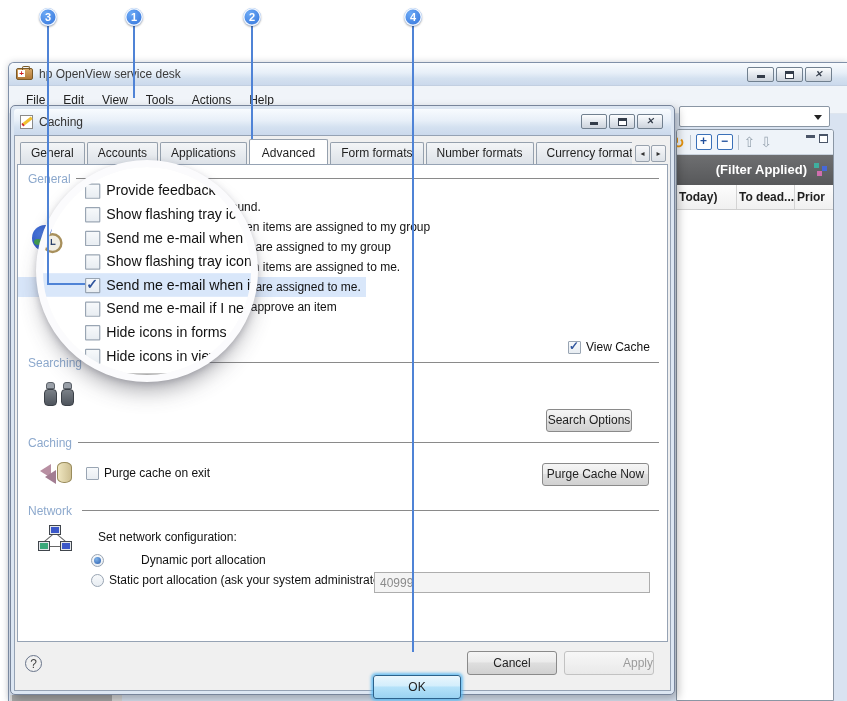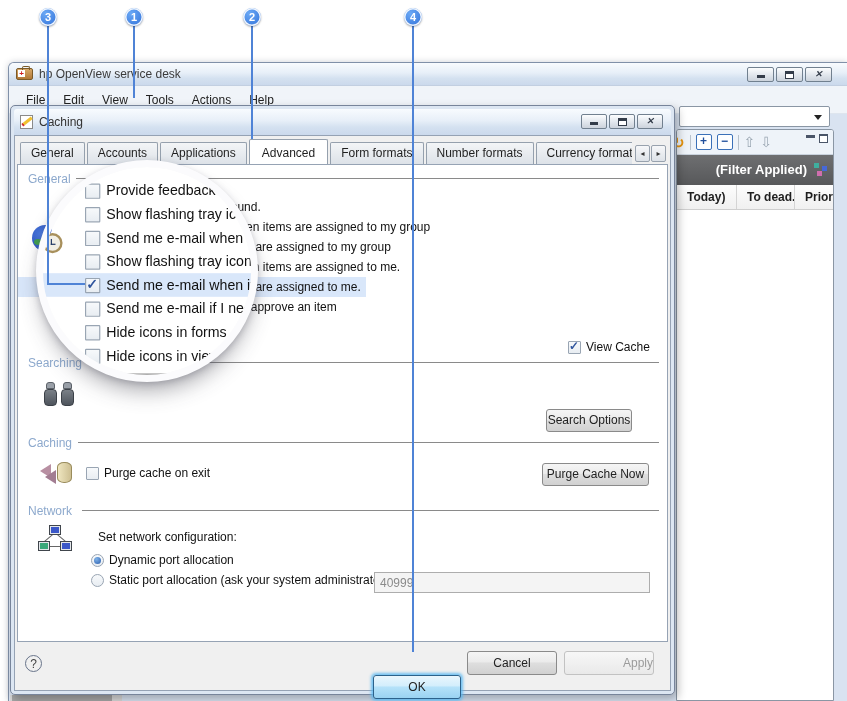--- a/index.html
+++ b/index.html
@@ -44,21 +44,21 @@
   .p-max{width:9px;height:9px;border:1px solid #4a5568;border-top:2px solid #4a5568;background:#fff;}
   .rp-darkheader{position:relative;height:30px;background:linear-gradient(#6e6f71,#57585a);
     color:#fff;font-size:13px;font-weight:bold;line-height:30px;text-align:right;padding-right:26px;}
   .dh-icon{position:absolute;right:5px;top:8px;width:14px;height:14px;}
   .dh-icon i{position:absolute;width:5px;height:5px;}
   .dh-i1{left:0;top:0;background:#3fae9e;}
   .dh-i2{left:8px;top:3px;background:#4668d8;}
   .dh-i3{left:3px;top:8px;background:#cf6eae;}
   .colrow{display:flex;height:25px;background:linear-gradient(#fdfdfd,#f0f0f0);
     border-bottom:1px solid #cfcfcf;}
-  .colcell{font-size:12px;font-weight:bold;color:#1f1f1f;line-height:24px;padding-left:10px;
+  .colcell{font-size:12px;font-weight:bold;color:#1f1f1f;line-height:24px;padding-left:2px;
     border-right:1px solid #d4d4d4;white-space:nowrap;overflow:hidden;}
   .colcell:nth-child(1){width:60px;}
   .colcell:nth-child(2){width:58px;}
   .colcell:nth-child(3){flex:1;border-right:none;}
   .rp-body{background:#fff;height:100%;}
   .hscroll{position:absolute;left:10px;top:695px;width:112px;height:6px;background:#d8d8d8;z-index:4;}
   .hscroll i{position:absolute;left:2px;top:0;width:100px;height:6px;background:#a6a6a6;}
 
   
   .dialog{position:absolute;left:10px;top:105px;width:665px;height:590px;z-index:10;
@@ -366,21 +366,21 @@
               <i></i>
             </span>
             <span class="mon m2">
               <i></i>
             </span>
             <span class="mon m3">
               <i></i>
             </span>
         </span>
         <span class="ptxt" style="left:80px;top:365px;">Set network configuration:</span>
-        <div class="rrow" style="left:68px;top:386px;">
+        <div class="rrow" style="left:68px;top:386px;gap:32px;">
           <span class="radio sel"></span>
           <span>Dynamic port allocation</span>
         </div>
         <div class="rrow" style="left:68px;top:406px;">
           <span class="radio"></span>
           <span>Static port allocation (ask your system administrator)</span>
         </div>
         <input class="port-input" readonly="" value="40999" style="">
       </div>
 

